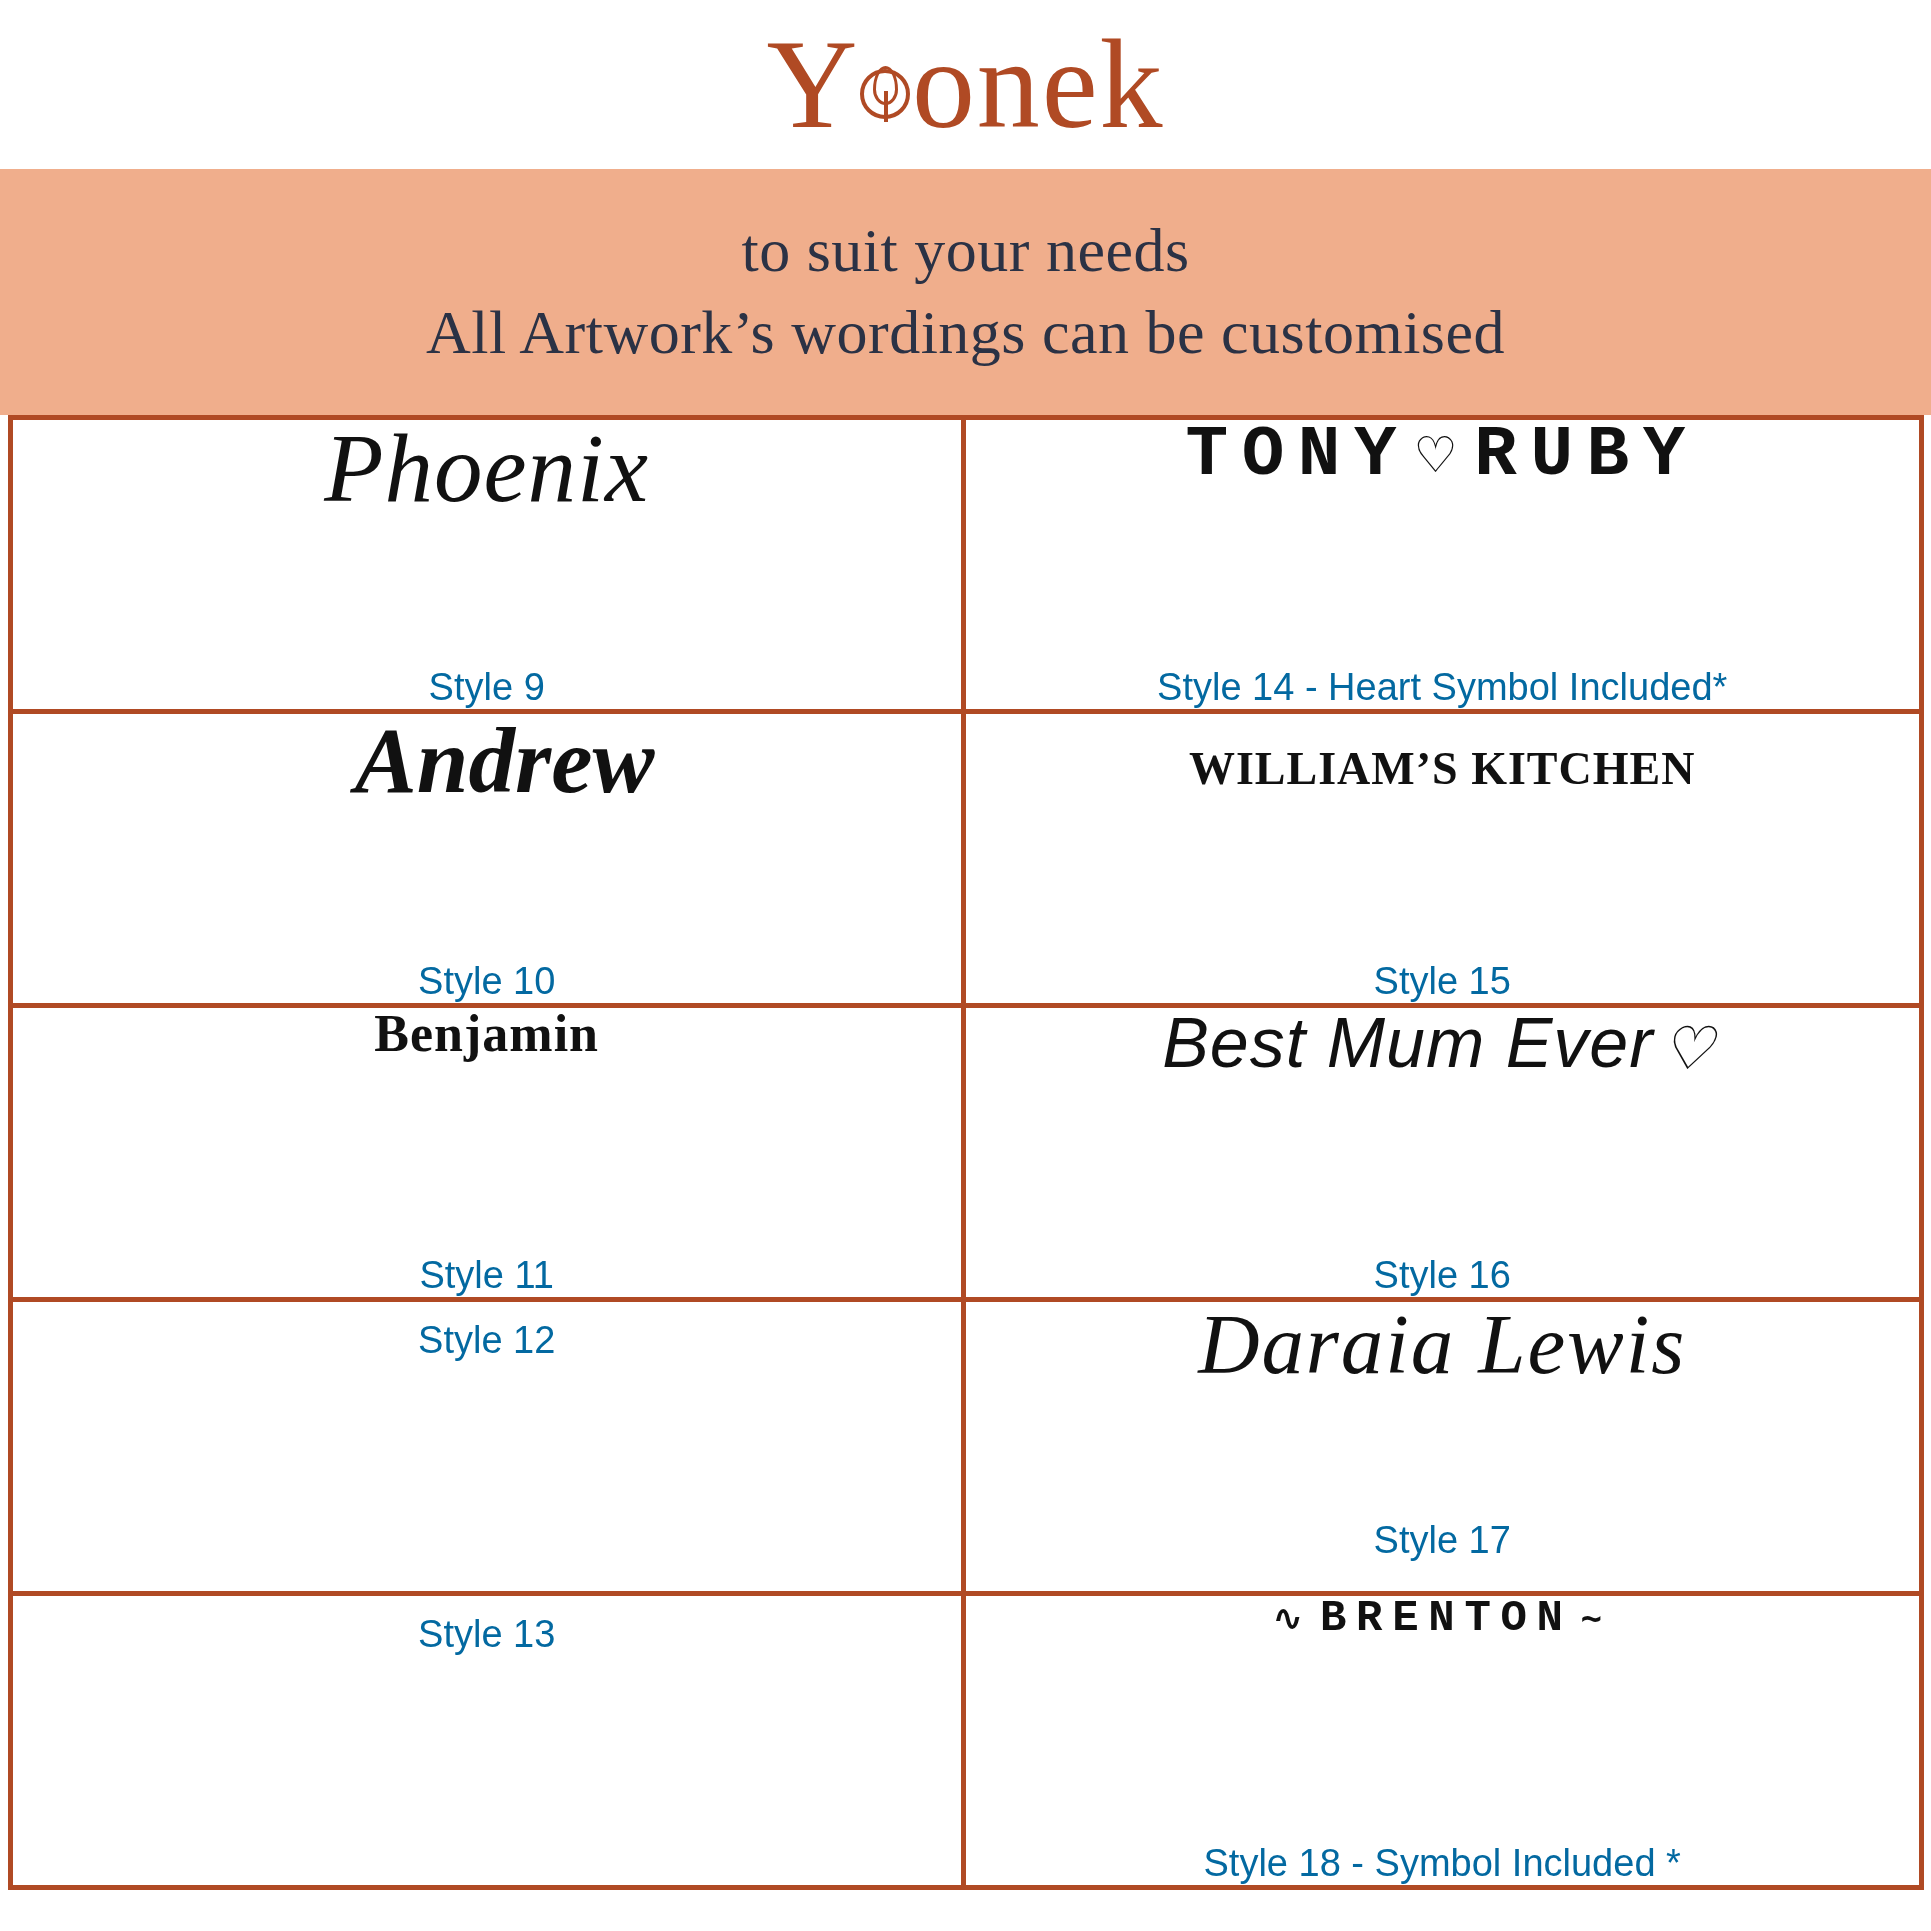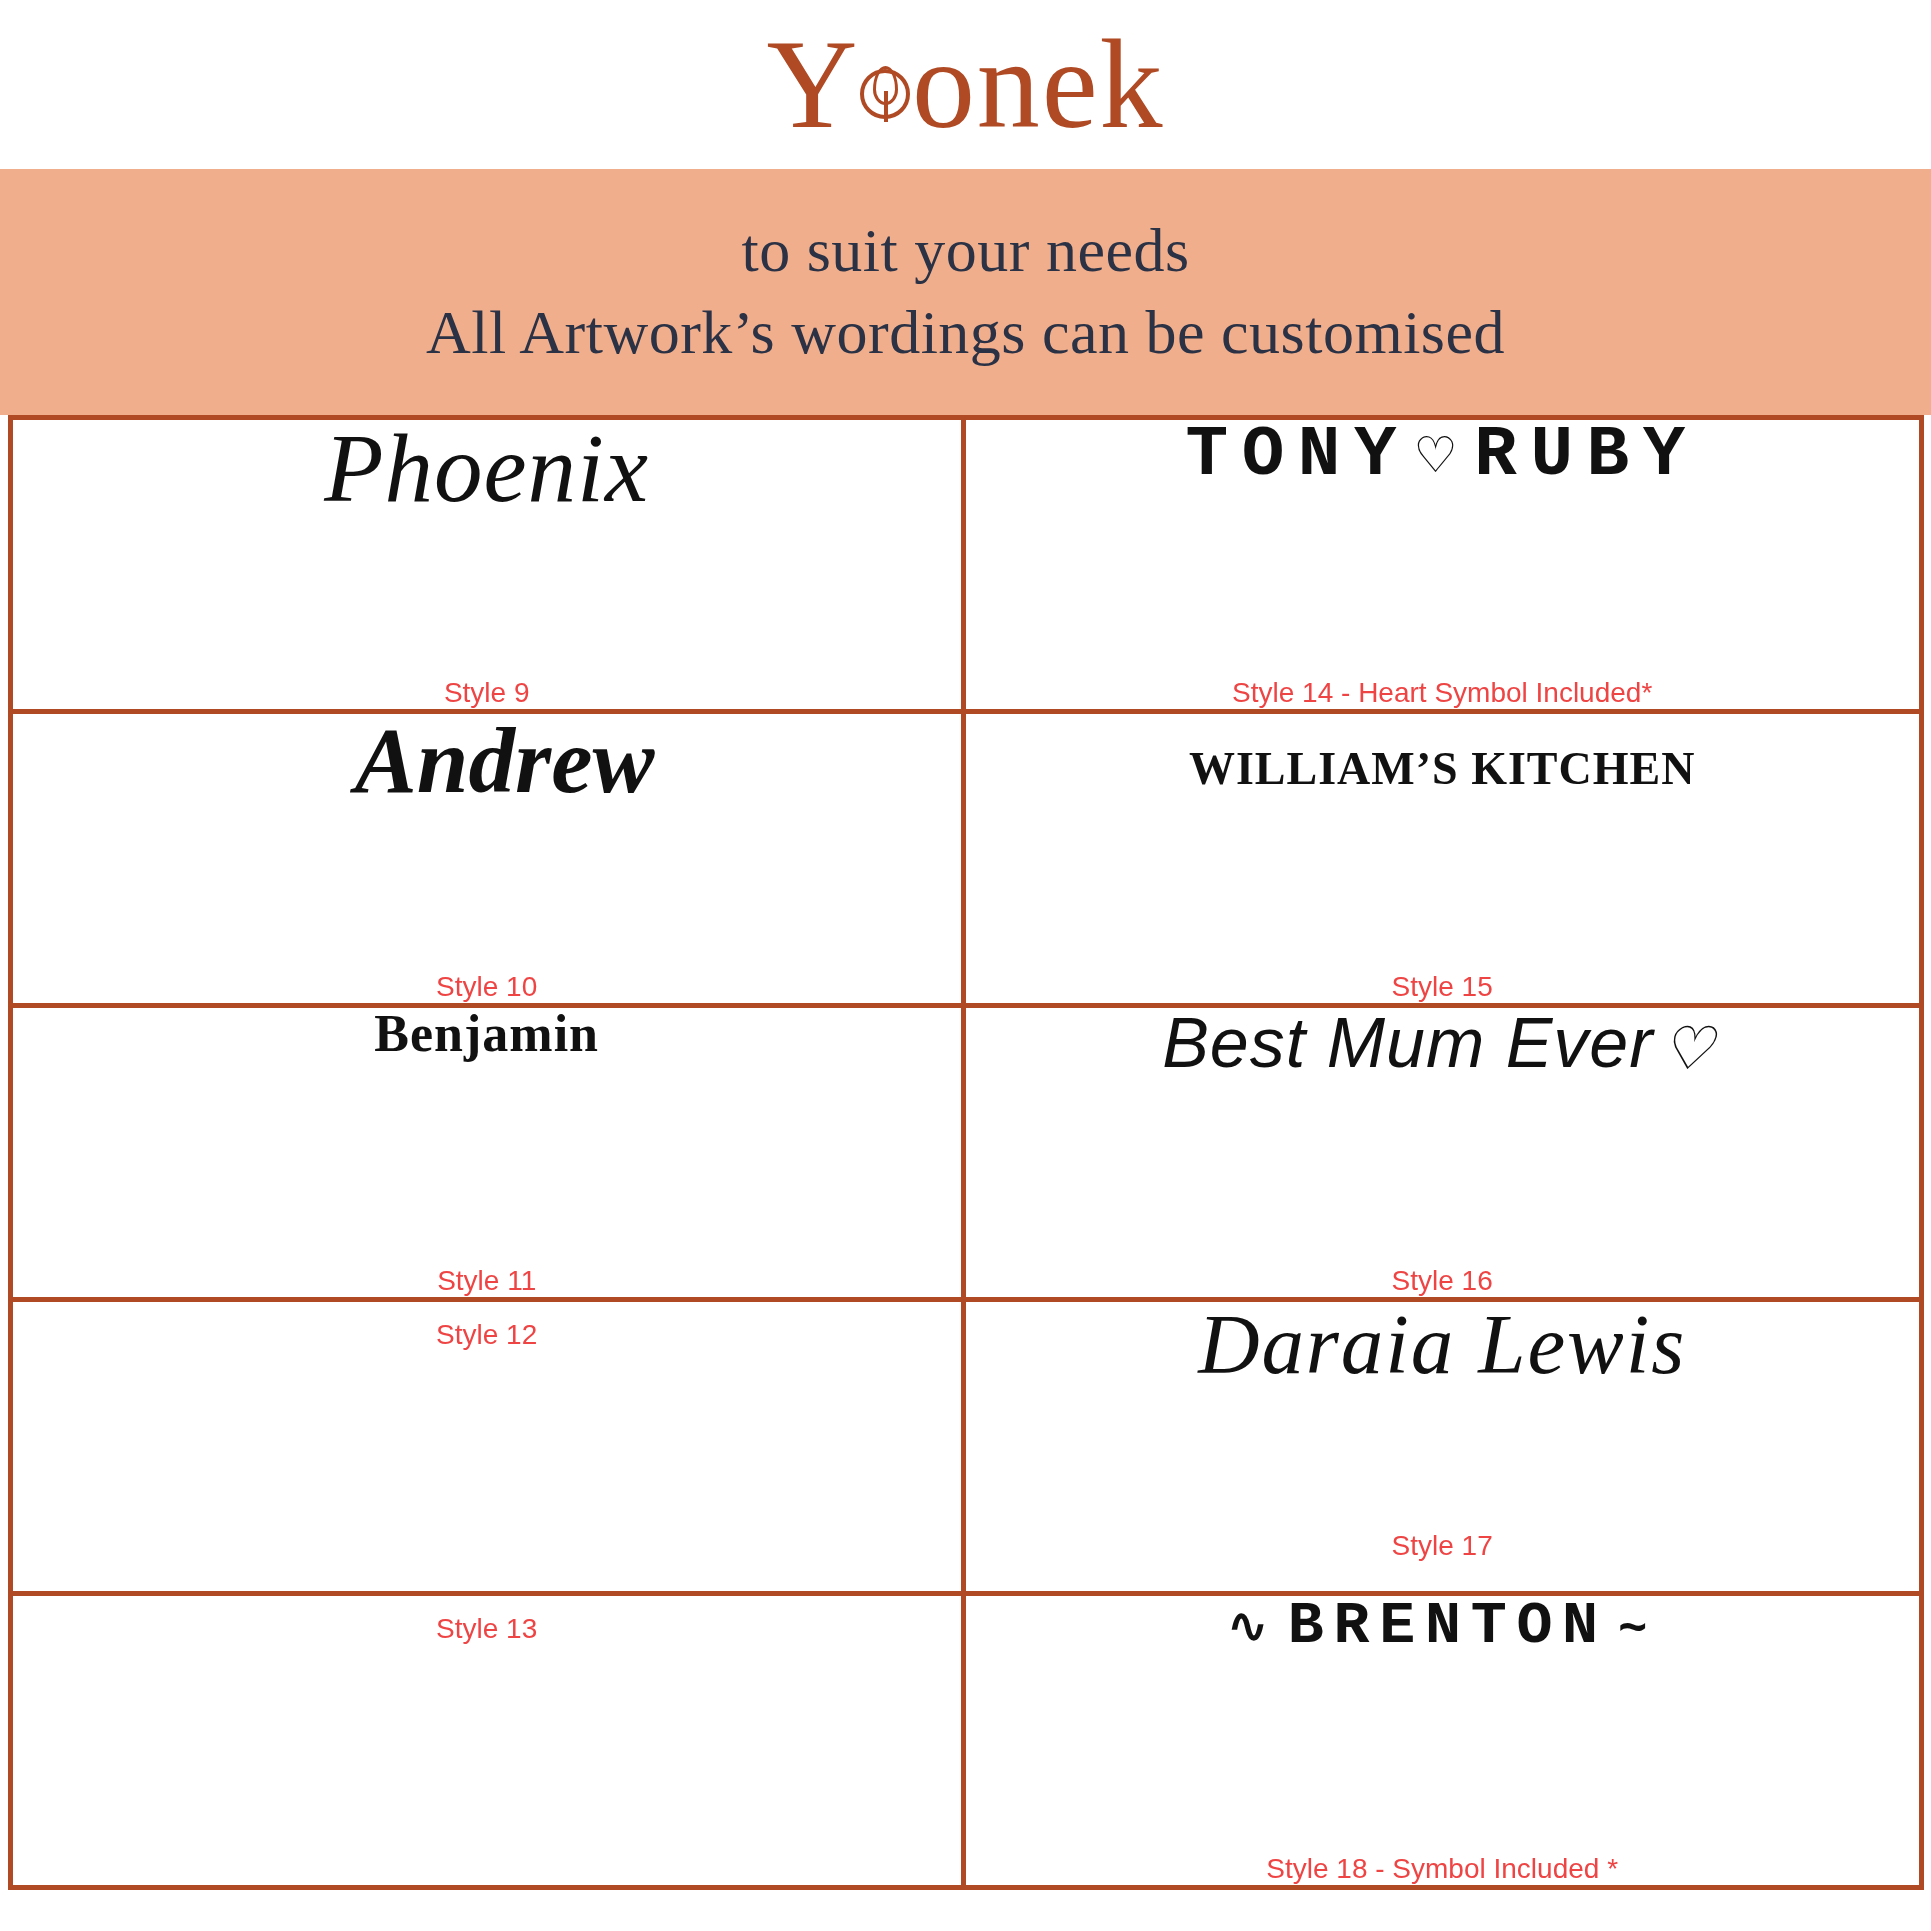--- a/index.html
+++ b/index.html
@@ -117,22 +117,22 @@
     border-right: 5.8px solid #b04a24;
   }
   .sample {
     color: #111111;
     text-align: center;
     line-height: 1;
     white-space: nowrap;
   }
   .caption {
     font-family: "Liberation Sans", sans-serif;
-    font-size: 28px;
-    color: #ef4444;
+    font-size: 38px;
+    color: #0369a1;
     margin-top: 17.4px;
     text-align: center;
   }
 
   
   .s-script-thin {
     font-family: "Liberation Serif", serif;
     font-style: italic;
     font-weight: normal;
     font-size: 97px;
@@ -184,21 +184,21 @@
   }
   .s-signature {
     font-family: "Liberation Serif", serif;
     font-style: italic;
     font-size: 85px;
     letter-spacing: 1.9px;
   }
   .s-block {
     font-family: "Liberation Mono", monospace;
     font-weight: bold;
-    font-size: 60px;
+    font-size: 44px;
     letter-spacing: 9.7px;
   }
   .heart {
     font-size: 0.85em;
     vertical-align: -0.04em;
     padding: 0 0.12em;
   }
   .flourish {
     font-size: 0.8em;
     padding: 0 0.22em;

